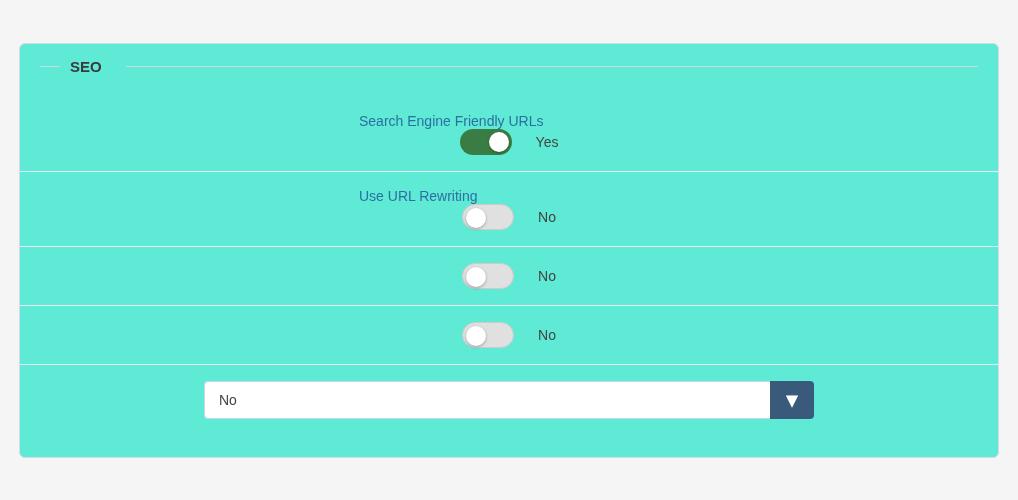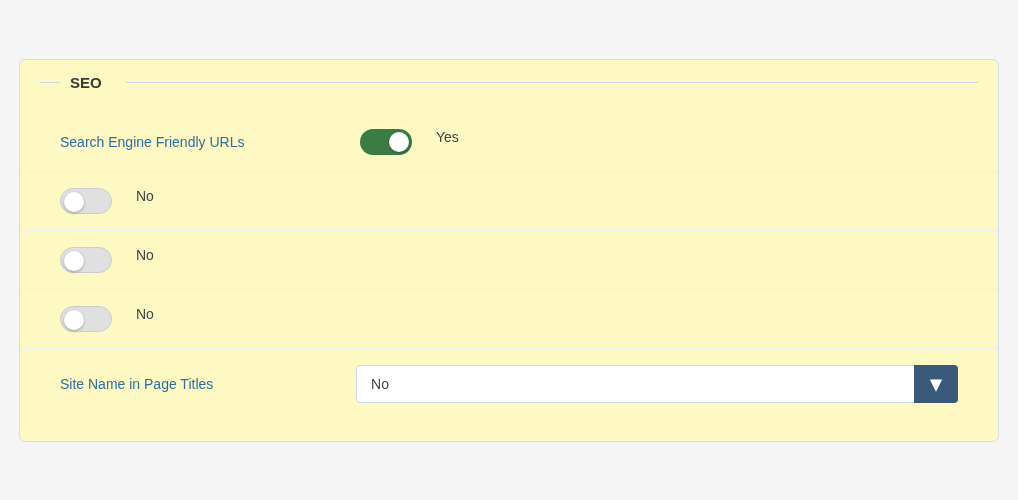--- a/index.html
+++ b/index.html
@@ -6,21 +6,21 @@
     body {
       font-family: Arial, sans-serif;
       background: #f5f5f5;
       display: flex;
       justify-content: center;
       align-items: center;
       min-height: 500px;
       width: 1018px;
     }
     .panel {
-      background: #fef9c3;
+      background: #5eead4;
       border: 1px solid #d0dce8;
       border-radius: 6px;
       width: 980px;
       padding: 0 0 24px 0;
       position: relative;
     }
     .panel-title-bar {
       display: flex;
       align-items: center;
       padding: 0 20px;
@@ -40,29 +40,31 @@
     }
     .panel-title-line-right {
       flex: 1;
       border-top: 1px solid #c8d8e8;
       margin-left: 10px;
     }
     .row {
       display: flex;
       align-items: center;
       padding: 14px 40px;
+      flex-direction: column;
     }
     .row-label {
       width: 300px;
       font-size: 14px;
       color: #2d6fa3;
       font-weight: 500;
     }
     .toggle-container {
       display: flex;
+      align-items: center;
       gap: 24px;
     }
     .toggle {
       width: 52px;
       height: 26px;
       border-radius: 13px;
       position: relative;
       cursor: pointer;
       display: inline-block;
     }
@@ -148,20 +150,21 @@
       <div class="toggle on">
         <div class="toggle-knob"></div>
       </div>
       <span class="toggle-value">Yes</span>
     </div>
   </div>
 
   <hr class="divider">
 
   <div class="row">
+    <div class="row-label">Use URL Rewriting</div>
     <div class="toggle-container">
       <div class="toggle off">
         <div class="toggle-knob"></div>
       </div>
       <span class="toggle-value">No</span>
     </div>
   </div>
 
   <hr class="divider">
 
@@ -181,21 +184,20 @@
       <div class="toggle off">
         <div class="toggle-knob"></div>
       </div>
       <span class="toggle-value">No</span>
     </div>
   </div>
 
   <hr class="divider">
 
   <div class="row">
-    <div class="row-label">Site Name in Page Titles</div>
     <div class="select-container">
       <select class="select-box">
         <option>No</option>
         <option>Yes</option>
         <option>After</option>
         <option>Before</option>
       </select>
       <div class="select-arrow">
         <span class="select-arrow-icon" style="font-size: 22px; font-weight: bold;">▾</span>
       </div>

